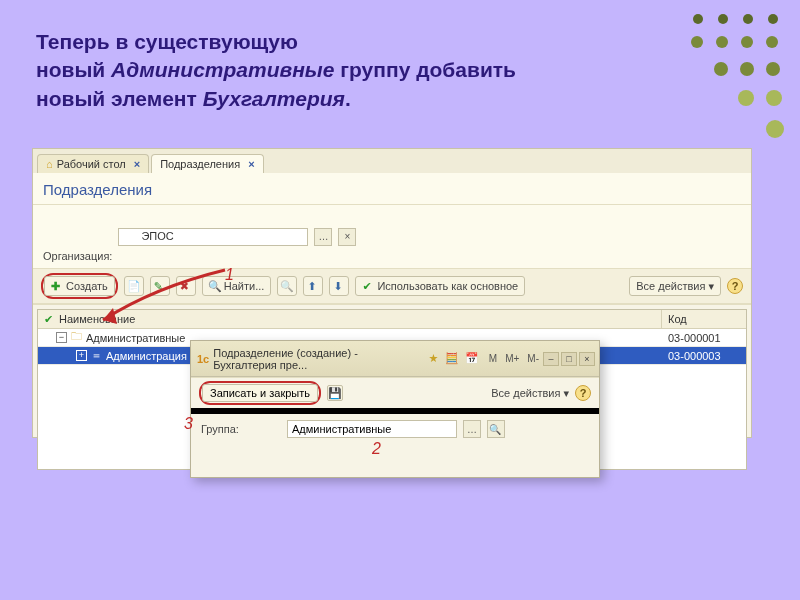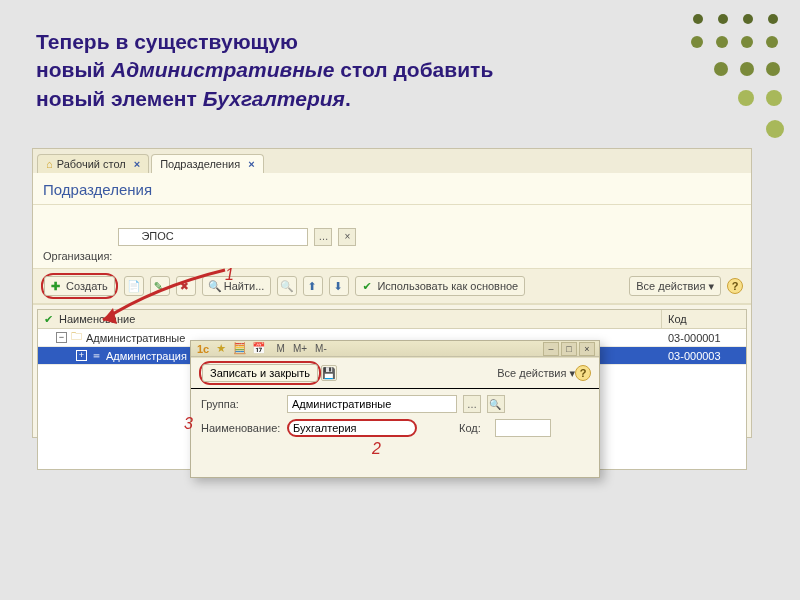--- a/index.html
+++ b/index.html
@@ -9,21 +9,21 @@
     background: #fff;
     width: 800px;
     height: 600px;
     overflow: hidden;
     position: relative;
   }
   .slide {
     width: 800px;
     height: 600px;
     position: relative;
-    background: #e5e5e5;
+    background: #c4b5fd;
   }
   .heading {
     position: absolute;
     top: 28px;
     left: 36px;
     width: 550px;
     font-size: 21px;
     font-weight: bold;
     color: #2d1a7a;
     line-height: 1.35;
@@ -165,29 +165,29 @@
     position:absolute;
     top:340px; left:190px;
     width:410px; height:138px;
     border:1px solid #b8b296;
     background:#f7f4e6;
     box-shadow:4px 4px 10px rgba(0,0,0,.25);
     font-size:11px;
   }
   .dlg-titlebar{
     display:flex;align-items:center;gap:4px;
-    height:16px;padding:0 4px 0 6px;
+    height:36px;padding:0 4px 0 6px;
     background:linear-gradient(#ece7c8,#e0daba);
     border-bottom:1px solid #c5c0a6;
     color:#333;
   }
   .dlg-titlebar .winbtns{margin-left:auto;display:flex;gap:2px;}
   .winbtn{width:16px;height:14px;background:#ddd6b6;border:1px solid #bdb690;display:flex;align-items:center;justify-content:center;font-size:9px;color:#444;}
   .dlg-title2{padding:5px 10px;color:#3b5aa2;font-size:13px;}
-  .dlg-toolbar{display:flex;align-items:center;padding:3px 8px;border-top:1px solid #e3dec2;border-bottom:1px solid #000000;}
+  .dlg-toolbar{display:flex;align-items:center;gap:6px;padding:3px 8px;border-top:1px solid #e3dec2;border-bottom:6px solid #000000;}
   .save-btn{border:2.5px solid #c32a2a;border-radius:11px;padding:1px;}
   .save-inner{display:flex;align-items:center;gap:3px;height:18px;padding:0 7px;border:1px solid #c5c0a6;border-radius:3px;background:#f8f5e3;}
   .disk-ico{width:16px;height:16px;border:1px solid #c5c0a6;border-radius:2px;background:#f8f5e3;display:flex;align-items:center;justify-content:center;color:#3a6aa5;}
   .dlg-fields{padding:6px 10px;display:flex;flex-direction:column;gap:6px;}
   .field-row{display:flex;align-items:center;gap:6px;}
   .field-lbl{width:80px;color:#444;}
   .field-inp{height:18px;border:1px solid #c5c0a6;background:#fff;padding:1px 4px;font-size:11px;}
   .grp-inp{width:170px;}
   .name-inp{width:130px;border:2.5px solid #c32a2a;border-radius:10px;}
   .code-inp{width:56px;}
@@ -200,21 +200,21 @@
   .a1{top:266px;left:225px;}
   .a2{top:440px;left:372px;}
   .a3{top:415px;left:184px;}
 </style>
 </head>
 <body>
 <div class="slide">
 
   <div class="heading">
     <span>Теперь в существующую</span><br>
-    <span>новый </span><span class="italic">Административные</span><span> стол добавить</span><br>
+    <span>новый </span><span class="italic">Административные</span><span> группу добавить</span><br>
     <span>новый элемент </span><span class="italic">Бухгалтерия</span><span>.</span>
   </div>
 
   <div class="dots">
     <div class="dot d1 dA1"></div>
       <div class="dot d1 dA2"></div>
       <div class="dot d1 dA3"></div>
       <div class="dot d1 dA4"></div>
     <div class="dot d2 dB1"></div>
       <div class="dot d2 dB2"></div>
@@ -316,20 +316,21 @@
             </div>
           <div class="cell-code">03-000003</div>
         </div>
       </div>
     </div>
   </div>
 
   <div class="dialog">
     <div class="dlg-titlebar">
       <span style="color:#d28a1a;font-weight:bold;">1c</span>
+      <span>Подразделение (создание) - Бухгалтерия пре...</span>
       <span style="margin-left:3px;color:#c9a227;">★</span>
       <span style="margin-left:3px;">🧮</span>
       <span style="margin-left:2px;color:#b85;">📅</span>
       <span style="margin-left:6px;font-size:10px;color:#555;">M</span>
       <span style="margin-left:4px;font-size:10px;color:#555;">M+</span>
       <span style="margin-left:4px;font-size:10px;color:#555;">M-</span>
       <div class="winbtns">
         <div class="winbtn">–</div>
         <div class="winbtn">□</div>
         <div class="winbtn">×</div>
@@ -348,27 +349,20 @@
       <span style="color:#444;"><span>Все действия</span> <span>▾</span></span>
       <span class="ico-q">?</span>
     </div>
     <div class="dlg-fields">
       <div class="field-row">
         <span class="field-lbl">Группа:</span>
         <input class="field-inp grp-inp" value="Административные" style="">
         <div class="mini-btn">…</div>
         <div class="mini-btn">🔍</div>
       </div>
-      <div class="field-row">
-        <span class="field-lbl">Наименование:</span>
-        <input class="field-inp name-inp" value="Бухгалтерия" style="">
-        <span style="width:30px;"></span>
-        <span class="field-lbl" style="width:30px;">Код:</span>
-        <input class="field-inp code-inp" style="">
-      </div>
     </div>
   </div>
 
   <svg class="arrow1" viewBox="0 0 230 100">
     <path d="M 130 18 Q 60 35 8 68" stroke="#c32a2a" stroke-width="3" fill="none"></path>
     <polygon points="8,68 18,56 22,72" fill="#c32a2a"></polygon>
   </svg>
 
   <div class="annot a1">1</div>
   <div class="annot a2">2</div>

